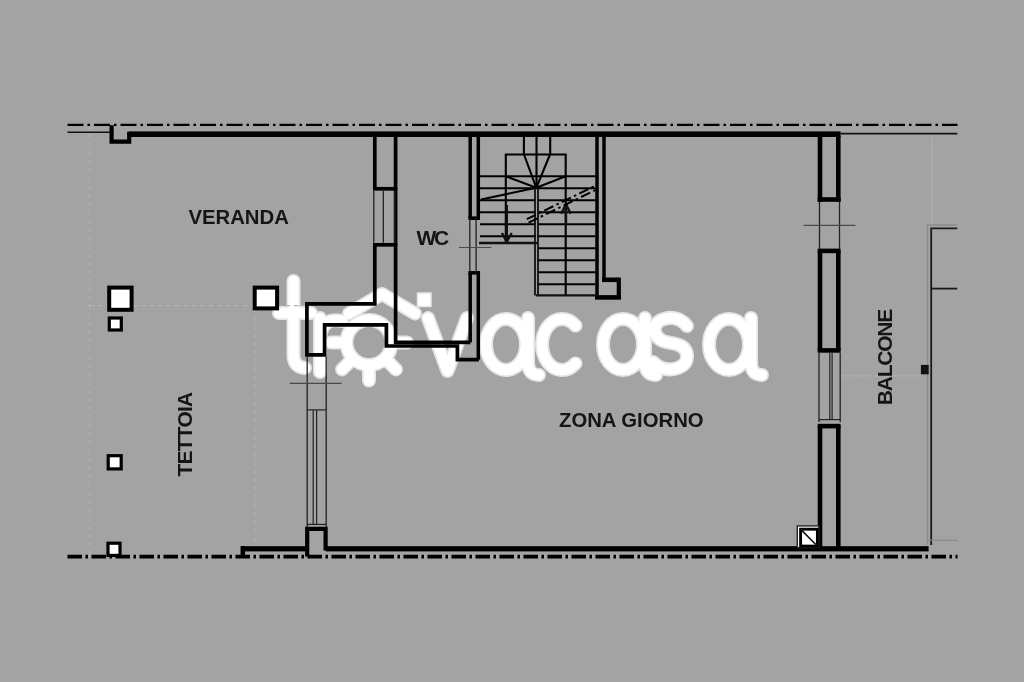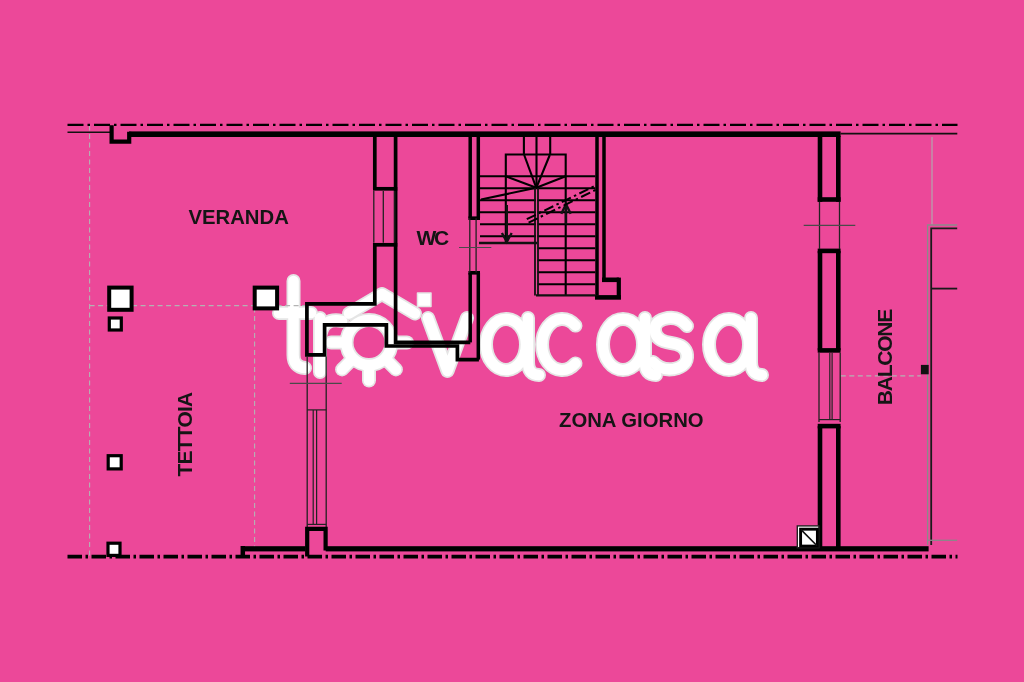--- a/index.html
+++ b/index.html
@@ -1,16 +1,16 @@
 <!DOCTYPE html>
 <html><head>
 <meta charset="utf-8">
 <style>
   html,body{margin:0;padding:0;background:#fff;}
-  .wrap{width:1024px;height:682px;position:relative;overflow:hidden;background:#ec4899;}
+  .wrap{width:1024px;height:682px;position:relative;overflow:hidden;background:#a3a3a3;}
   text{font-family:"Liberation Sans", sans-serif;font-weight:bold;fill:#151515;}
 </style>
 </head>
 <body>
 <div class="wrap">
 <svg width="1024" height="682" viewBox="0 0 1024 682" xmlns="http://www.w3.org/2000/svg">
 
 <g fill="none" stroke-linecap="round" stroke-linejoin="round">
   <g stroke="#e5e5e5" stroke-width="14">
     <path d="M293.5,281 V355 Q293.5,367 305,368"></path>

